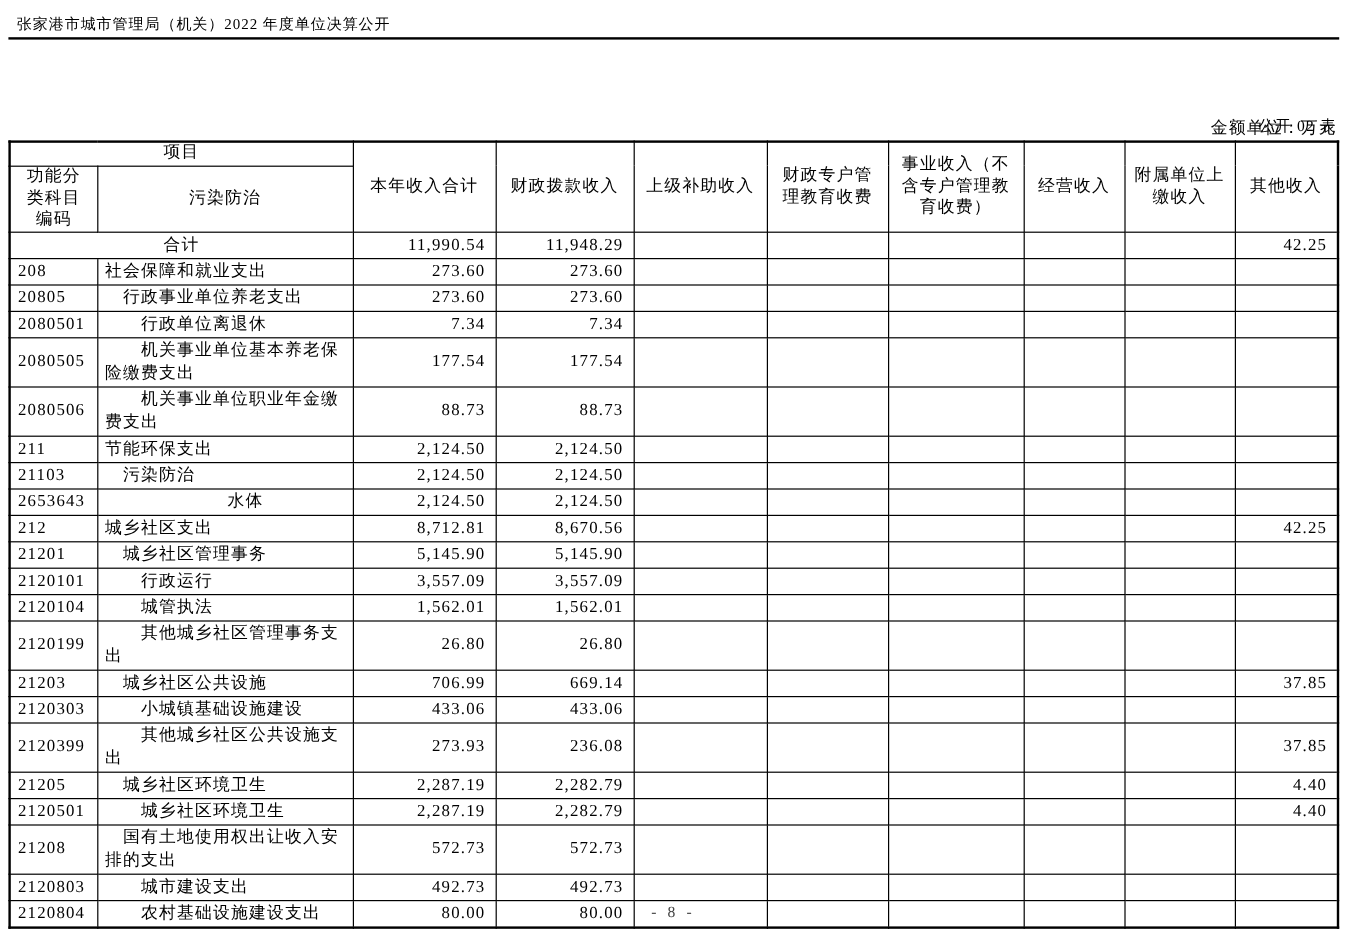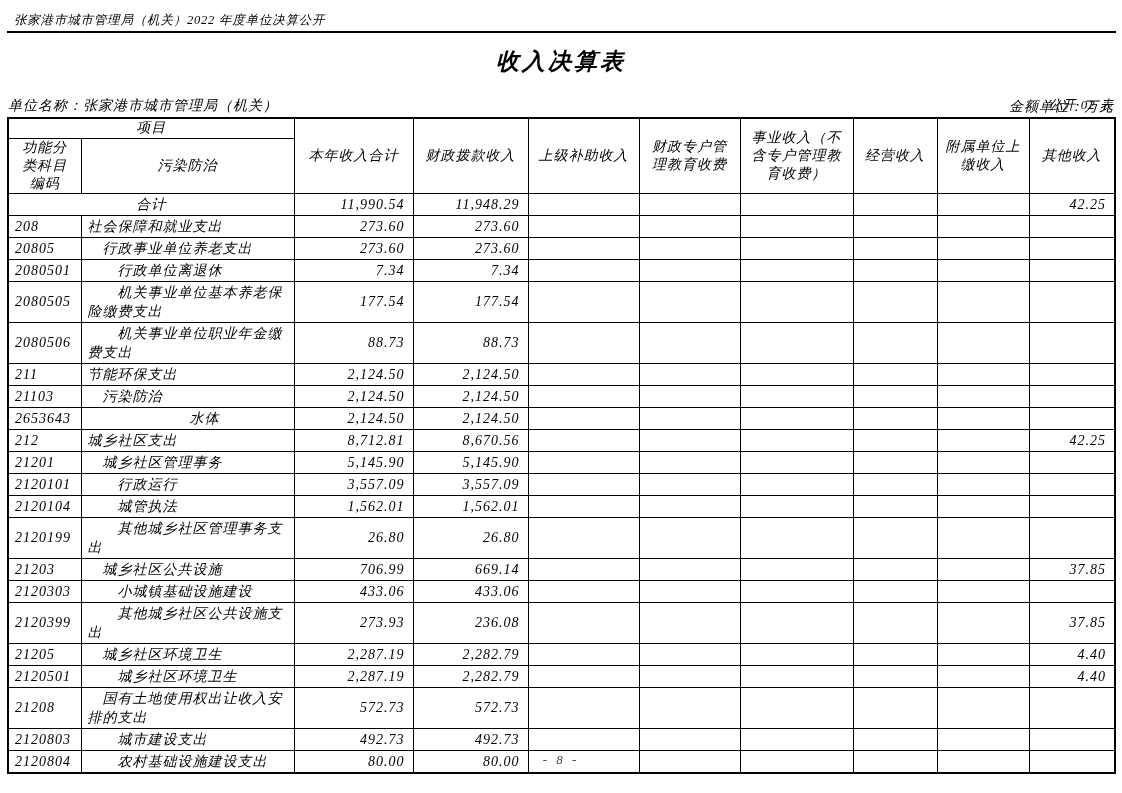--- a/index.html
+++ b/index.html
@@ -1,21 +1,20 @@
 <!DOCTYPE html>
 <html><head>
 <meta charset="utf-8">
 <style>
   * { box-sizing: border-box; }
   html,body { margin:0; padding:0; background:#fff; }
   .page {
     position:relative; width:1122px; height:793px; background:#fff;
     color:#000; font-family:"Liberation Serif","DejaVu Serif",serif;
     overflow:hidden;
-    font-style:italic;
   }
   .doc-header {
     position:absolute; top:12px; left:14px;
     font-size:12.5px; letter-spacing:0.8px; white-space:nowrap;
   }
   .header-rule {
     position:absolute; top:31px; left:7px; width:1109px;
     border-top:2px solid #000; height:0;
   }
   .page-title {
@@ -56,25 +55,23 @@
 </style>
 </head>
 <body>
 
 <div class="page">
 
   <div class="doc-header">张家港市城市管理局（机关）2022 年度单位决算公开</div>
 
   <div class="header-rule"></div>
 
-  <div class="page-title">收入决算表</div>
 
   <div class="table-no">公开 02 表</div>
 
-  <div class="unit-name">单位名称：张家港市城市管理局（机关）</div>
 
   <div class="amount-unit">金额单位：万元</div>
 
   <table class="income">
     <colgroup>
       <col style="width:73px">
         <col style="width:213px">
         <col style="width:119px">
       <col style="width:115px">
         <col style="width:111px">

